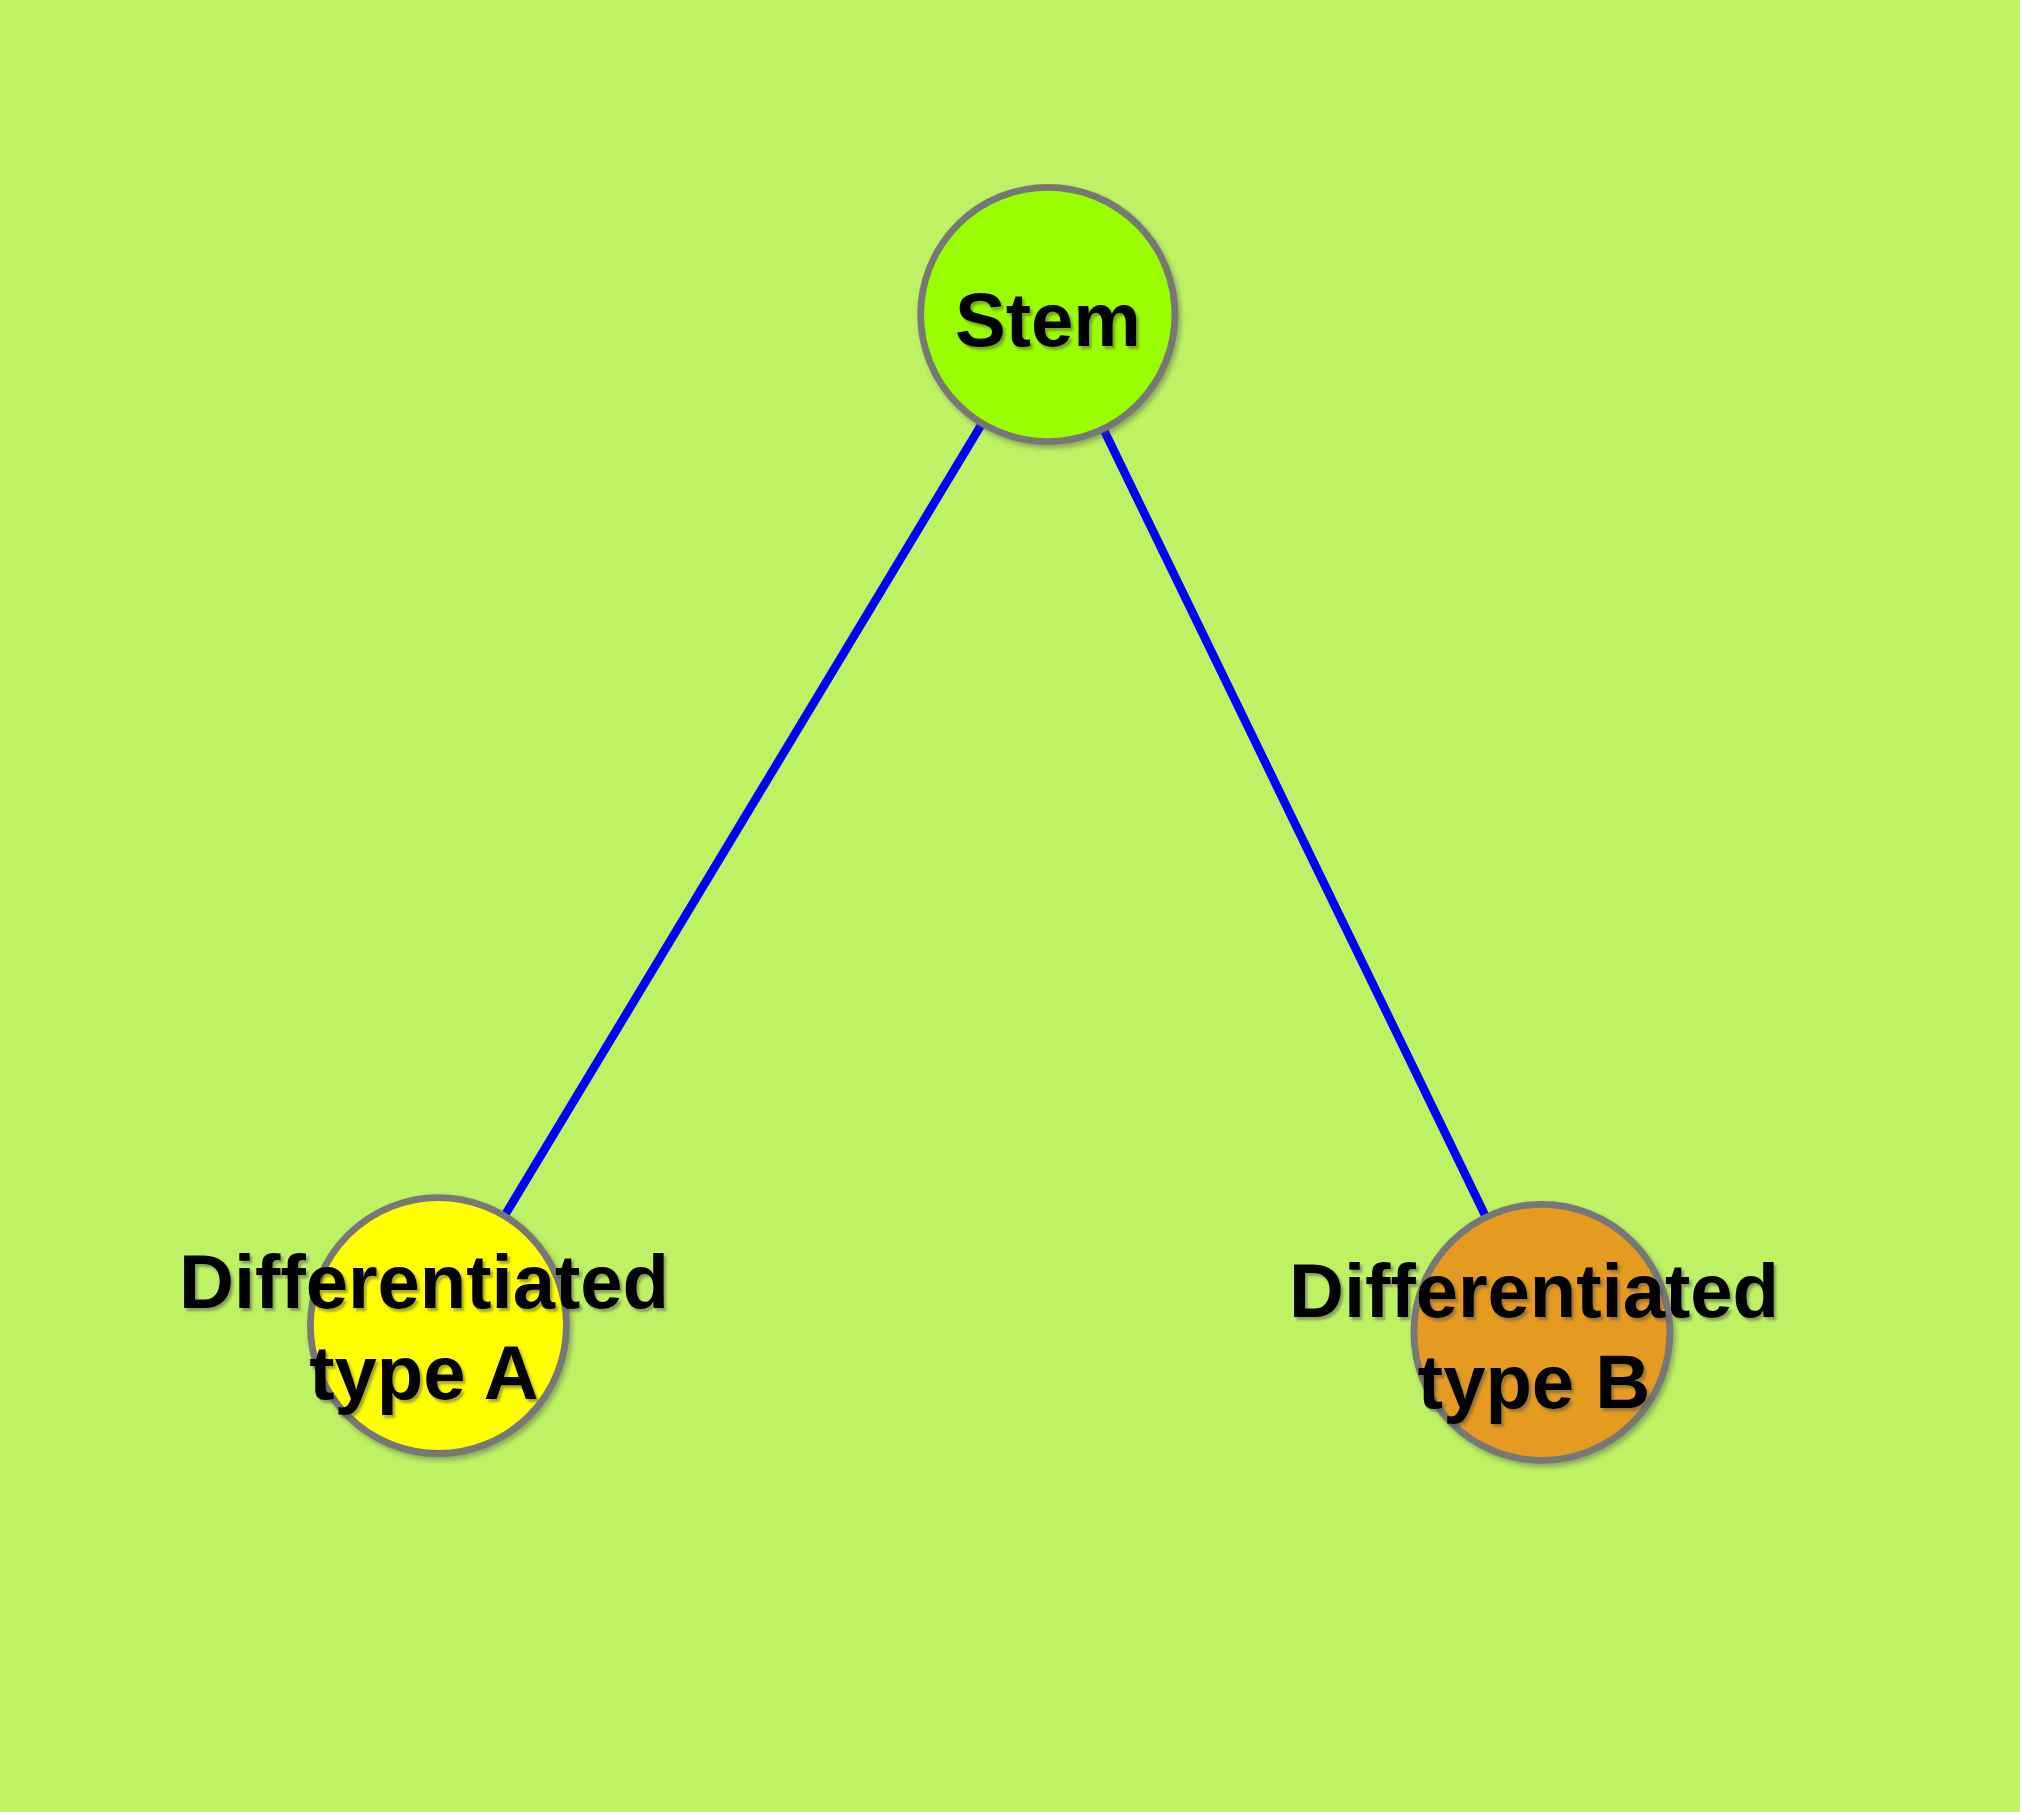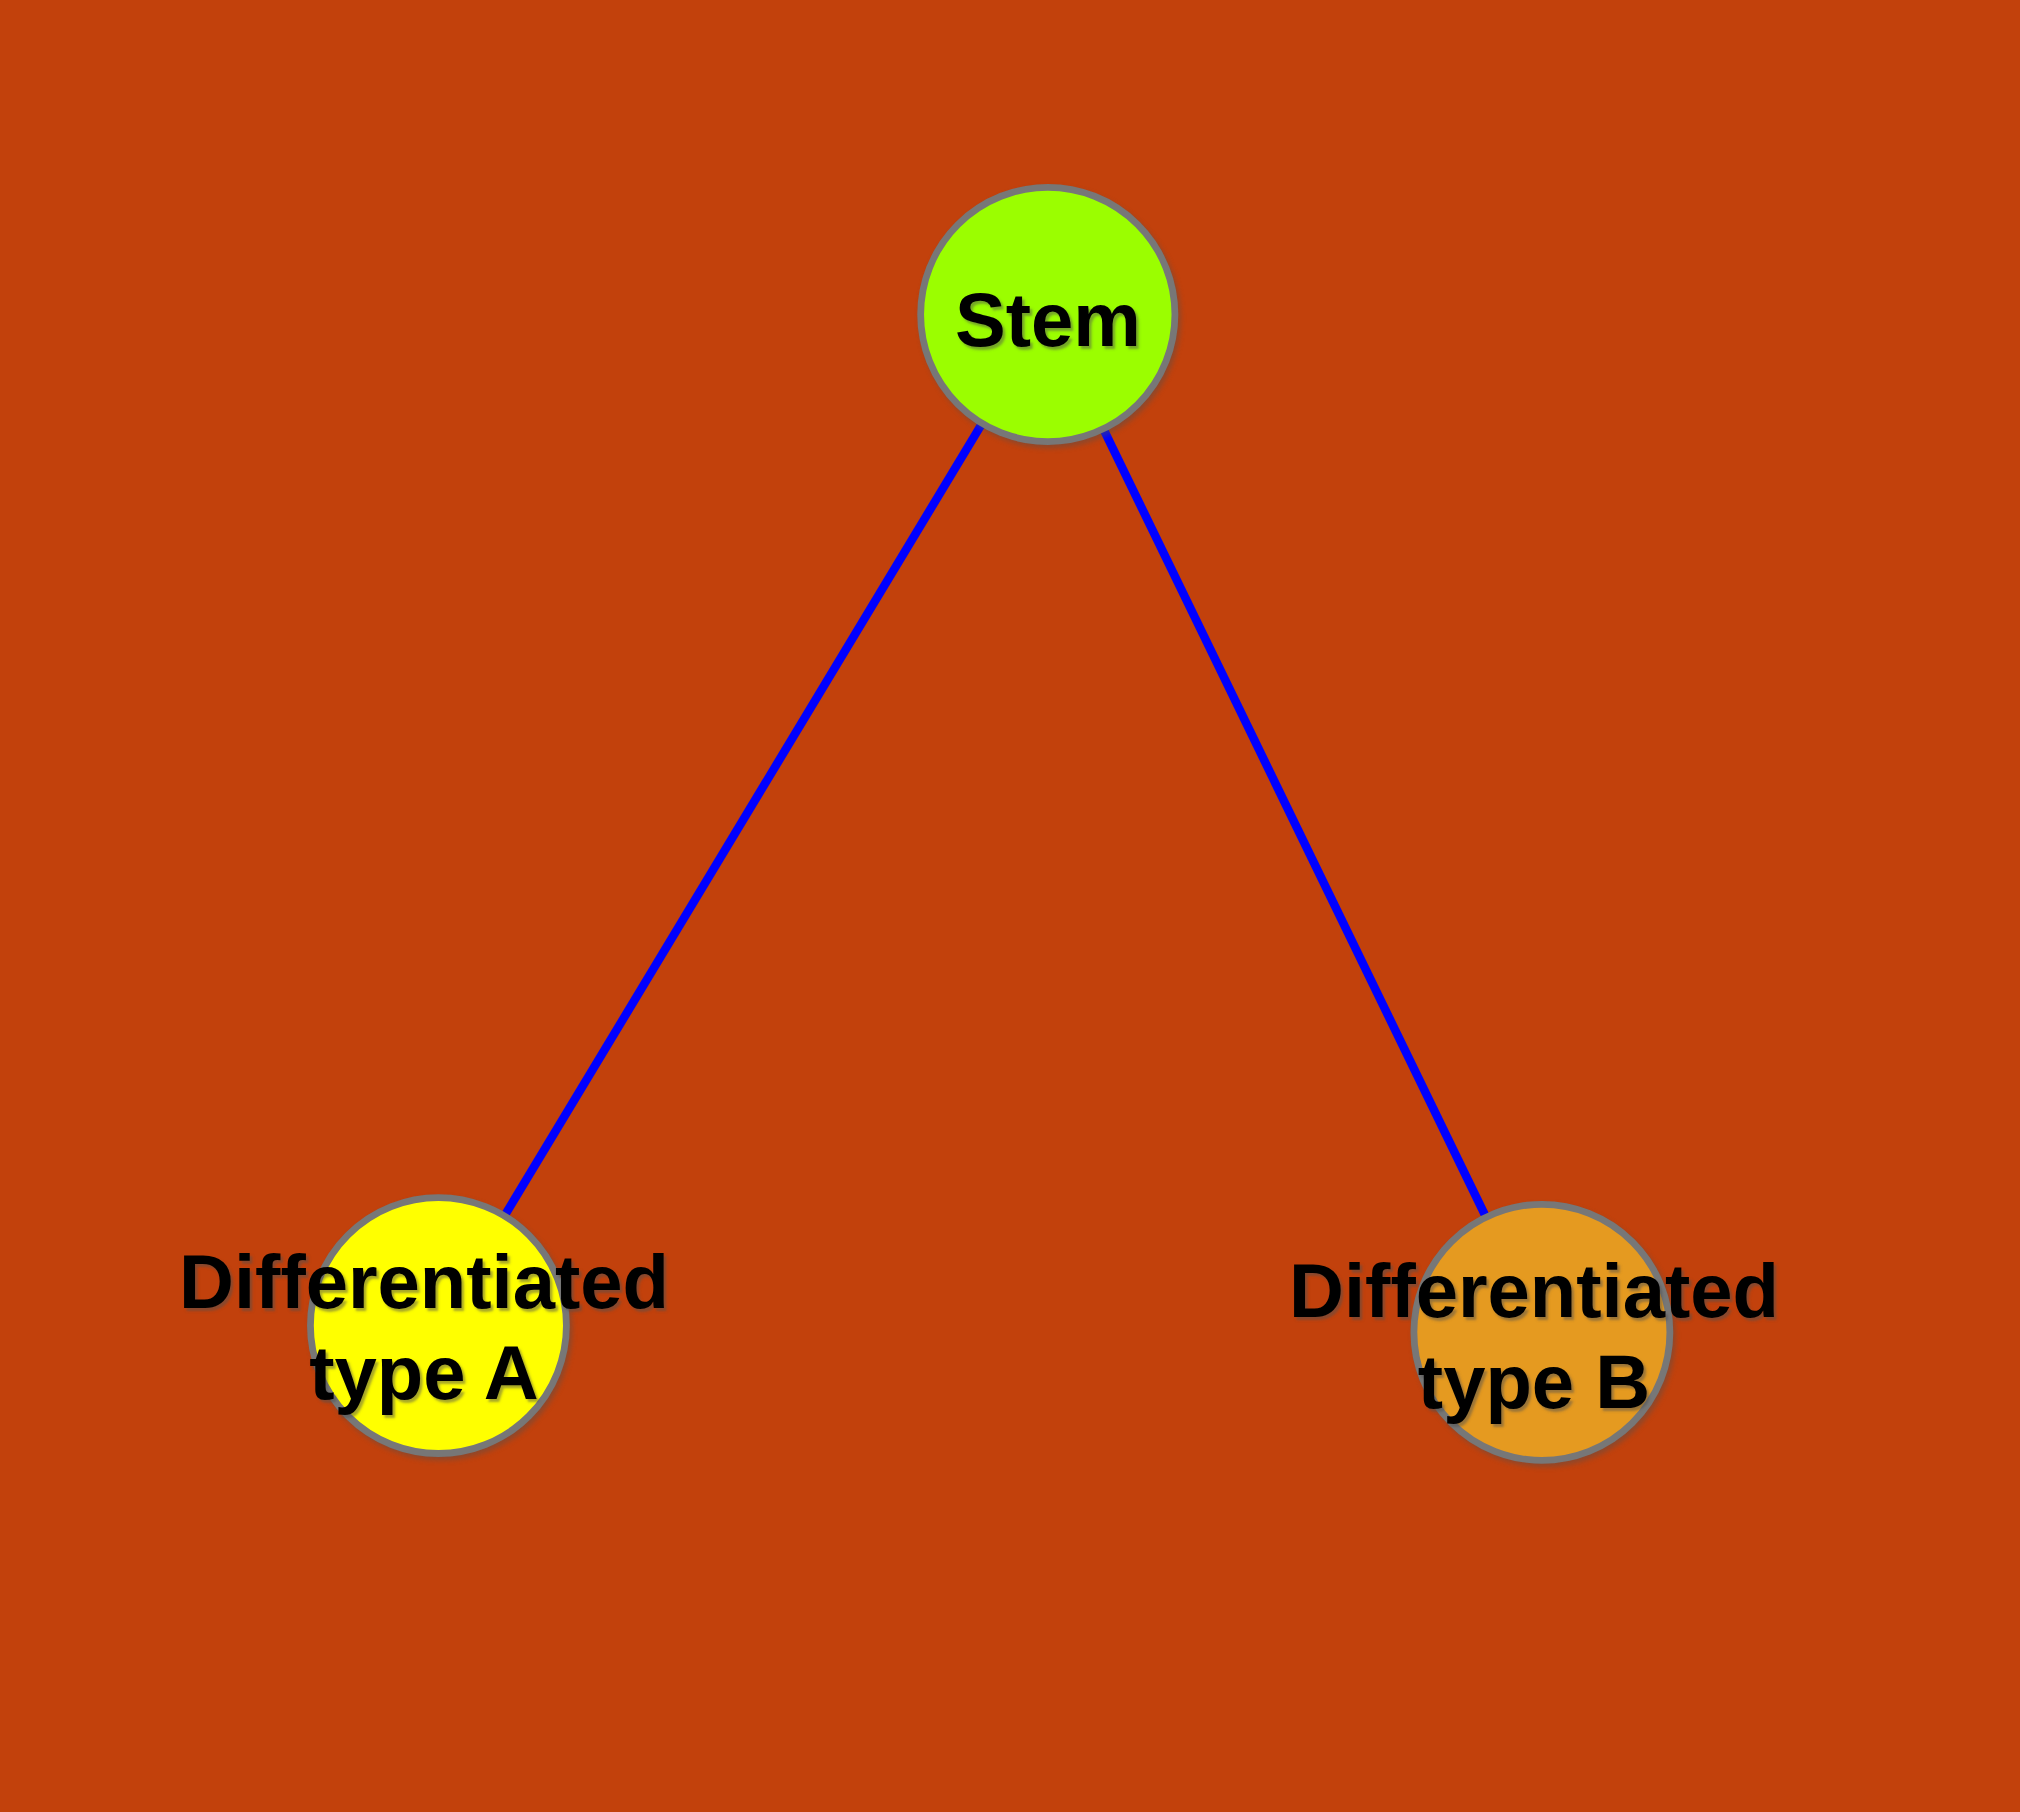--- a/index.html
+++ b/index.html
@@ -4,21 +4,21 @@
 <style>
   html, body {
     margin: 0;
     padding: 0;
     background: #CBCBFC;
   }
   .canvas {
     position: relative;
     width: 2021px;
     height: 1812px;
-    background: #c2410c; 
+    background: #bef264; 
     overflow: hidden;
     font-family: "Liberation Sans", sans-serif;
   }
   .graph-svg {
     position: absolute;
     left: 0;
     top: 0;
   }
   .edge {
     stroke-width: 10;

